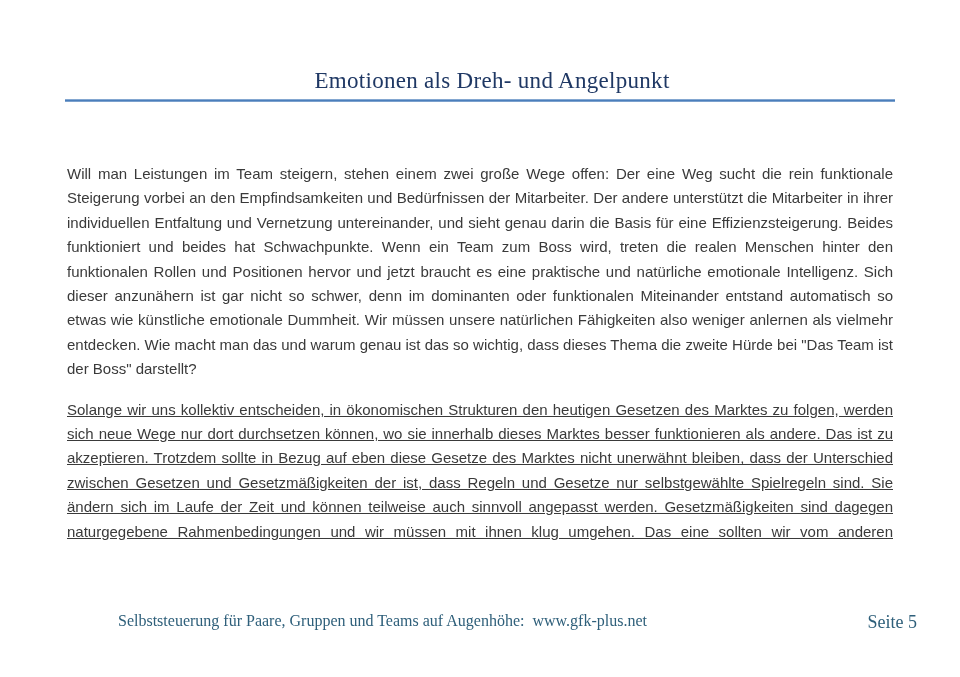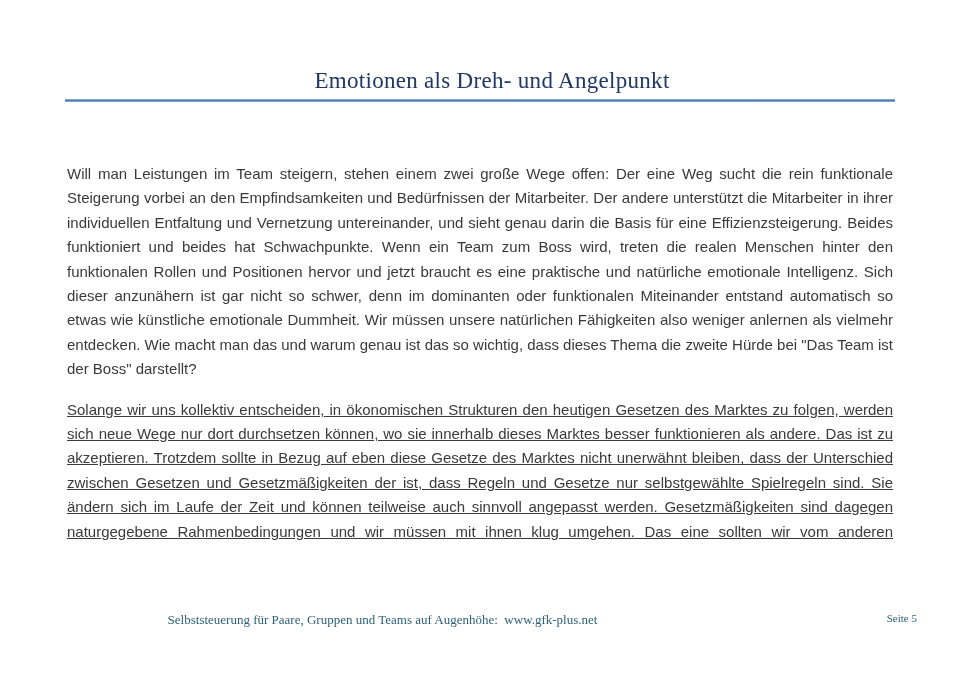--- a/index.html
+++ b/index.html
@@ -59,30 +59,30 @@
     text-align-last: justify;
     text-decoration: underline;
   }
   .footer-info {
     position: absolute;
     top: 612px;
     left: 0;
     width: 765px;
     text-align: center;
     font-family: "Liberation Serif", serif;
-    font-size: 13px;
+    font-size: 16px;
     color: var(--color-footer_text, #2E5F7A);
     white-space: pre-wrap;
   }
   .page-number {
     position: absolute;
     top: 612px;
     right: 67px;
     font-family: "Liberation Serif", serif;
-    font-size: 11px;
+    font-size: 18px;
     color: var(--color-footer_text, #2E5F7A);
   }
 </style>
 </head>
 <body>
 
 <div class="page">
 
   <div class="page-title">Emotionen als Dreh- und Angelpunkt</div>
 

